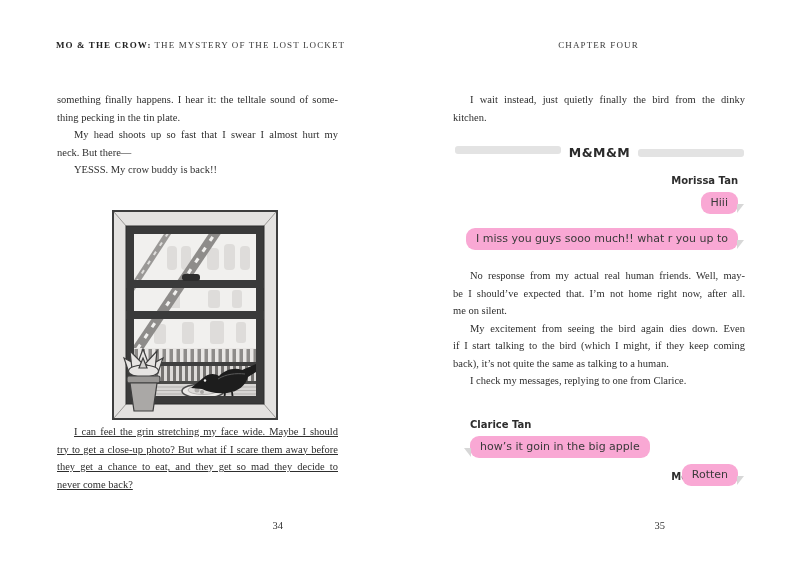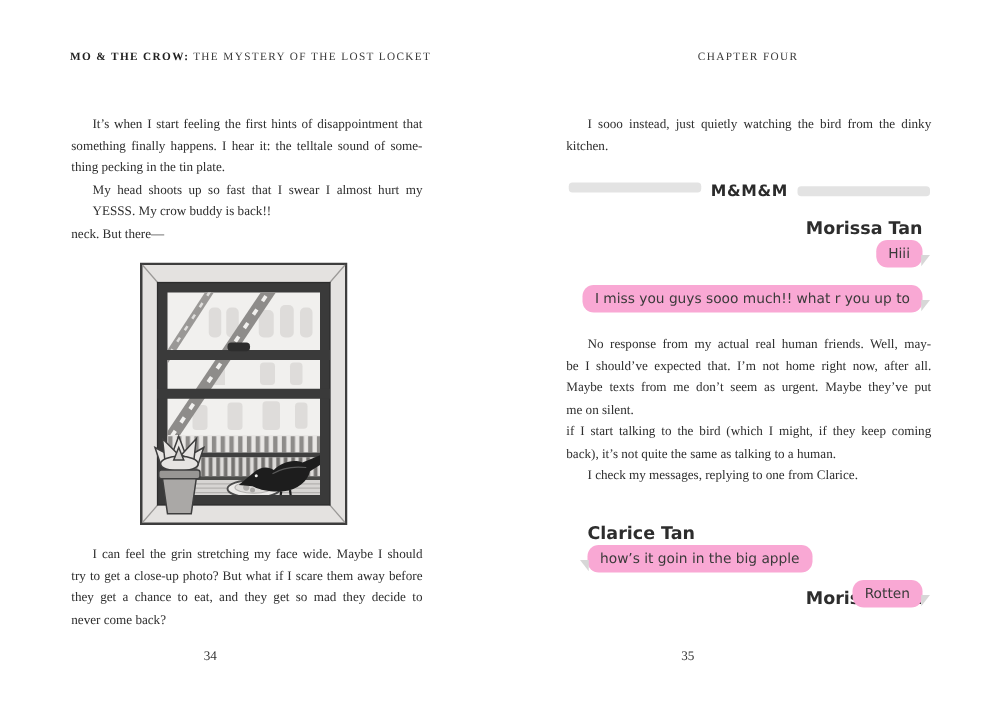--- a/index.html
+++ b/index.html
@@ -11,57 +11,56 @@
   
   .rh{font-size:9px;letter-spacing:1.1px;color:#3a3a3a;text-align:center;white-space:nowrap;}
   .rh .rh-bold{font-weight:bold;color:#222;}
   .rh .rh-rest{margin-left:3px;}
   
   .body-block{font-size:10.5px;line-height:17.5px;color:#2e2e2e;}
   .ln{text-align:justify;text-align-last:justify;white-space:normal;}
   .ln.last{text-align-last:left;}
   .ln.ind{text-indent:17px;}
   
-  .folio{font-size:10.5px;color:#333;text-align:left;width:120px;}
+  .folio{font-size:10.5px;color:#333;text-align:right;width:120px;}
   
   .sans{font-family:"DejaVu Sans","Liberation Sans",sans-serif;}
   .banner{display:flex;align-items:center;width:289px;height:14px;}
   .banner .bar{flex:1;height:8px;background:#e3e3e3;border-radius:3px;}
   .banner .bar.l{transform:translateY(-2px);}
   .banner .bar.r{transform:translateY(1px);}
   .banner .title{margin:0 8px;font-weight:bold;font-size:12.5px;letter-spacing:.5px;color:#2b2b2b;}
   .chat-row{width:285px;display:flex;}
   .chat-row.right{justify-content:flex-end;}
   .chat-row.left{justify-content:flex-start;}
-  .sender{font-weight:bold;font-size:14px;color:#2d2d2d;white-space:nowrap;}
+  .sender{font-weight:bold;font-size:10px;color:#2d2d2d;white-space:nowrap;}
   .bubble{
     position:relative;display:inline-block;background:#f9a8d4;color:#3a3a3a;
     font-size:11px;line-height:14px;padding:4px 10px;border-radius:9px;white-space:nowrap;
   }
   .tail-r{position:absolute;right:-6px;bottom:1px;width:0;height:0;
     border-top:9px solid #d7d7d7;border-right:7px solid transparent;}
   .tail-l{position:absolute;left:-6px;bottom:1px;width:0;height:0;
     border-top:9px solid #d7d7d7;border-left:7px solid transparent;}
 </style>
 </head>
 <body>
 
 <div class="spread">
 
   <div class="abs rh" style="left:56px;top:40px;width:281px;">
     <span class="rh-bold">MO &amp; THE CROW:</span><span class="rh-rest">THE MYSTERY OF THE LOST LOCKET</span>
   </div>
 
   <div class="abs body-block" style="left:57px;top:91px;width:281px;">
-    <div class="ln ind">It’s when I start feeling the first hints of disappointment that</div>
     <div class="ln">something finally happens. I hear it: the telltale sound of some-</div>
     <div class="ln last">thing pecking in the tin plate.</div>
     <div class="ln ind">My head shoots up so fast that I swear I almost hurt my</div>
+    <div class="ln last">neck. But there—</div>
     <div class="ln last ind">YESSS. My crow buddy is back!!</div>
-    <div class="ln last">neck. But there—</div>
   </div>
 
   <svg class="abs" style="left:112px;top:210px;" width="166" height="210" viewBox="0 0 166 210" role="img">
     <defs>
       <clipPath id="glass">
           <rect x="22" y="24" width="122" height="162"></rect>
         </clipPath>
       <pattern id="pA" width="7" height="13" patternUnits="userSpaceOnUse">
         <rect width="7" height="13" fill="#e9e7e5"></rect>
           <rect x="1.5" width="3.5" height="13" fill="#8e8c8a"></rect>
@@ -145,33 +144,33 @@
         <path d="M18,141 L31,154 L20,159 Z"></path>
         <path d="M45,141 L33,154 L43,159 Z"></path>
         <ellipse cx="31.5" cy="161" rx="15" ry="6"></ellipse>
         <path d="M31,148 L35,158 L27,158 Z" fill="#d2d0ce"></path>
       </g>
       <rect x="15" y="166" width="33" height="7" rx="2" fill="#989694" stroke="#3e3e3e" stroke-width="1.2"></rect>
       <path d="M18,173 L45,173 L41,201 L22,201 Z" fill="#aaa8a6" stroke="#3e3e3e" stroke-width="1.2"></path>
     </g>
   </svg>
 
-  <div class="abs body-block" style="left:57px;top:435px;width:281px;">
+  <div class="abs body-block" style="left:57px;top:423px;width:281px;text-decoration:underline;">
     <div class="ln ind">I can feel the grin stretching my face wide. Maybe I should</div>
     <div class="ln">try to get a close-up photo? But what if I scare them away before</div>
     <div class="ln">they get a chance to eat, and they get so mad they decide to</div>
     <div class="ln last">never come back?</div>
   </div>
 
   <div class="abs folio" style="left:163px;top:520px;">34</div>
 
   <div class="abs rh" style="left:452px;top:40px;width:293px;">CHAPTER FOUR</div>
 
   <div class="abs body-block" style="left:453px;top:91px;width:292px;">
-    <div class="ln ind">I sooo instead, just quietly watching the bird from the dinky</div>
+    <div class="ln ind">I wait instead, just quietly finally the bird from the dinky</div>
     <div class="ln last">kitchen.</div>
   </div>
 
   <div class="abs banner sans" style="left:455px;top:145px;">
     <div class="bar l"></div>
     <div class="title">M&amp;M&amp;M</div>
     <div class="bar r"></div>
   </div>
 
   <div class="abs chat-row right sans" style="left:453px;top:175px;">
@@ -181,22 +180,22 @@
     <span class="bubble"><span>Hiii</span><span class="tail-r"></span></span>
   </div>
 
   <div class="abs chat-row right sans" style="left:453px;top:228px;">
     <span class="bubble"><span>I miss you guys sooo much!! what r you up to</span><span class="tail-r"></span></span>
   </div>
 
   <div class="abs body-block" style="left:453px;top:267px;width:292px;">
     <div class="ln ind">No response from my actual real human friends. Well, may-</div>
     <div class="ln">be I should’ve expected that. I’m not home right now, after all.</div>
-    <div class="ln">Maybe texts from me don’t seem as urgent. Maybe they’ve put</div>
     <div class="ln last">me on silent.</div>
+    <div class="ln ind">My excitement from seeing the bird again dies down. Even</div>
     <div class="ln">if I start talking to the bird (which I might, if they keep coming</div>
     <div class="ln last">back), it’s not quite the same as talking to a human.</div>
     <div class="ln last ind">I check my messages, replying to one from Clarice.</div>
   </div>
 
   <div class="abs chat-row left sans" style="left:470px;top:419px;">
     <span class="sender">Clarice Tan</span>
   </div>
   <div class="abs chat-row left sans" style="left:470px;top:436px;">
     <span class="bubble"><span>how’s it goin in the big apple</span><span class="tail-l"></span></span>

